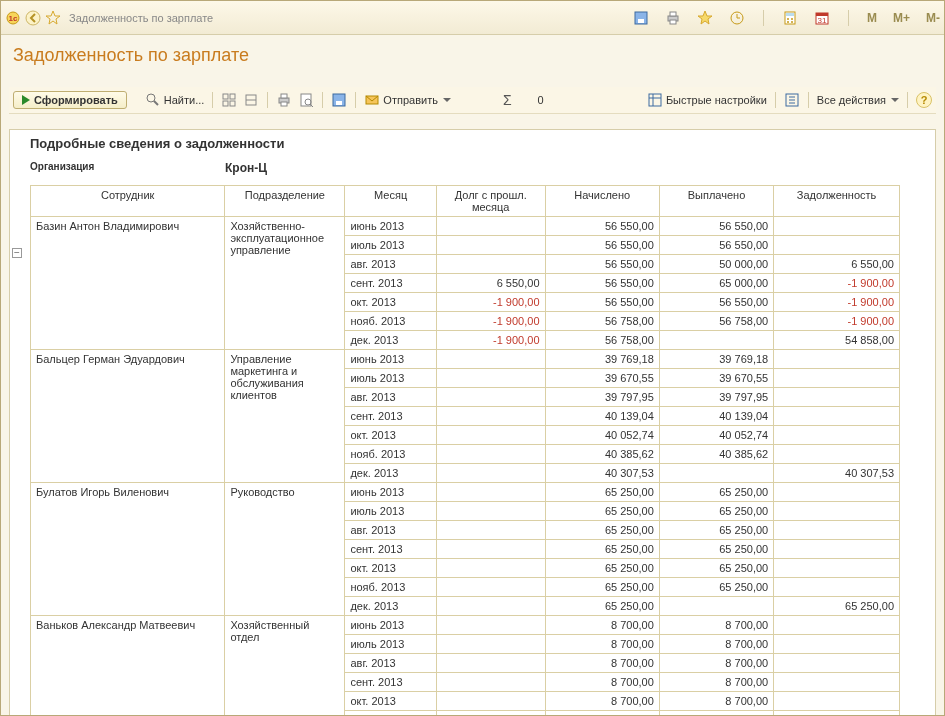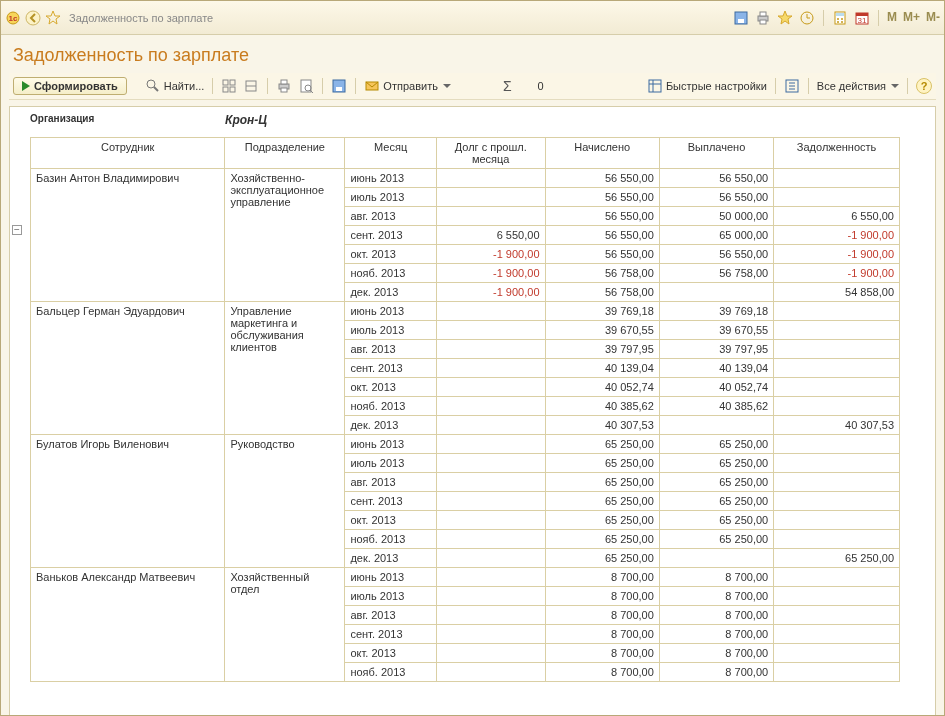--- a/index.html
+++ b/index.html
@@ -17,34 +17,34 @@
     height: 34px;
     background: linear-gradient(to bottom, #fdf8e8, #f2ebd4);
     border-bottom: 1px solid #d6cdaa;
     display: flex; align-items: center;
     padding: 0 4px;
     gap: 4px;
   }
   .tb-icon { width:16px; height:16px; display:inline-flex; align-items:center; justify-content:center; }
   .tb-title { color:#888; font-size:11px; margin-left:4px; }
   .tb-spacer { flex: 1; }
-  .tb-right { display:flex; align-items:flex-start; gap:6px; }
+  .tb-right { display:flex; align-items:center; gap:16px; }
   .mbtn { color:#9a8c50; font-size:12px; font-weight:bold; cursor:default; }
   .sep { width:1px; height:16px; background:#d6cdaa; margin:0 2px; }
 
   
   .page-head {
     padding: 10px 12px 6px 12px;
     color: #c97c1f;
     font-size: 18px;
   }
 
   
   .toolbar {
-    margin: 1px 8px;
+    margin: 15px 8px;
     padding: 4px 4px;
     background: #fbf6e6;
     border-bottom: 1px solid #e4dcbf;
     display:flex; align-items:center; gap:6px;
     font-size: 11px;
   }
   .btn-primary {
     display:inline-flex; align-items:center; gap:4px;
     background: linear-gradient(to bottom,#fffbe8,#f5eec9);
     border:1px solid #bfae71;
@@ -60,21 +60,21 @@
   .dropdown-caret { width:0;height:0;border-style:solid;border-width:4px 4px 0 4px;border-color:#666 transparent transparent transparent; display:inline-block; margin-left:2px; vertical-align:middle;}
   .help { width:16px;height:16px;border-radius:50%;background:#fff3c2;border:1px solid #d9c267;color:#b58900;font-weight:bold;display:inline-flex;align-items:center;justify-content:center;font-size:11px;}
 
   
   .report-wrap { margin:6px 8px 0 8px; background:#fff; border:1px solid #d6cdaa; border-bottom:none; height:620px; overflow-x:hidden; overflow-y:auto; position:relative;}
   .collapse-btn { position:absolute; left:2px; top:118px; width:10px;height:10px;border:1px solid #999;background:#fff;font-size:10px;line-height:8px;text-align:center;color:#666;}
   .report-inner { padding: 6px 4px 0 20px; }
   .rep-title { font-weight:bold; font-size:13px; margin-bottom:10px; }
   .org-row { display:flex; margin-bottom:10px; }
   .org-label { width:195px; font-weight:bold; font-size:10px;}
-  .org-value { font-weight:bold; font-size:12px;font-style:italic;}
+  .org-value { font-weight:bold; font-size:12px;}
 
   table.rep { border-collapse:collapse; width:870px; table-layout:fixed; }
   table.rep th, table.rep td {
     border:1px solid #dacfa4;
     font-size:11px;
     padding:3px 5px;
     vertical-align:top;
   }
   table.rep th { background:#fff; font-weight:normal; text-align:center; }
   table.rep td.num { text-align:right; white-space:nowrap; }
@@ -265,20 +265,21 @@
     <span>Все действия</span>
     <span class="dropdown-caret"></span>
   </span>
   <span class="sep"></span>
   <span class="help">?</span>
 </div>
 
 <div class="report-wrap">
   <div class="collapse-btn">−</div>
   <div class="report-inner">
+    <div class="rep-title">Подробные сведения о задолженности</div>
     <div class="org-row">
       <div class="org-label">Организация</div>
       <div class="org-value">Крон-Ц</div>
     </div>
 
     <table class="rep">
       <colgroup>
         <col class="c-emp">
           <col class="c-dep">
           <col class="c-mon">

